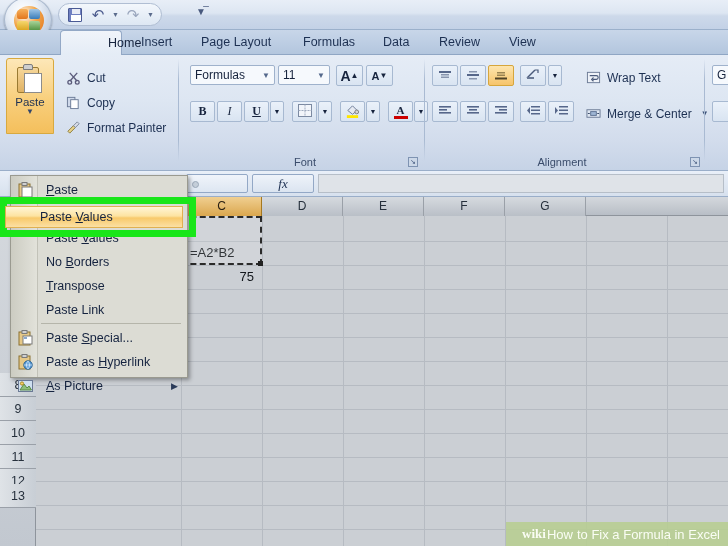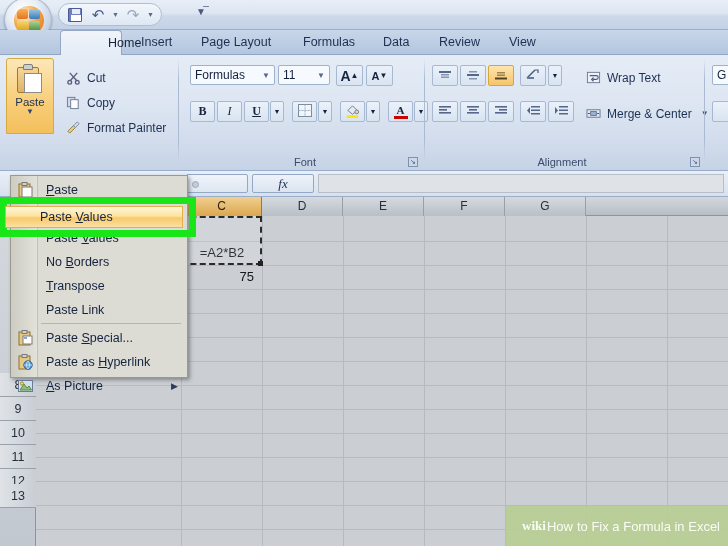--- a/index.html
+++ b/index.html
@@ -142,21 +142,21 @@
         background:linear-gradient(to bottom,#d6dadf,#b9bfc7); }
   .ch.sel { background:linear-gradient(to bottom,#f0cf91,#dba74e); color:#2b2113; border-right:1px solid #a5781f; }
   .rowhdr { position:absolute; left:0; top:19px; width:36px; bottom:0;
             background:linear-gradient(to bottom,#d4d8dd,#c2c8d0); border-right:1px solid #8e949c; }
   .rh { position:absolute; left:0; width:36px; height:24px; line-height:24px; text-align:center;
         font-size:12.5px; color:#26303c; border-bottom:1px solid #9aa0a8;
         background:linear-gradient(to right,#dfe3e7,#c8ced5); }
   .gridarea { position:absolute; left:36px; top:19px; right:0; bottom:0; background:#cbcfd4; }
   .vline { position:absolute; top:0; bottom:0; width:1px; background:#b6bbc2; }
   .hline { position:absolute; left:0; right:0; height:1px; background:#b6bbc2; }
-  .cell { position:absolute; height:24px; line-height:24px; font-size:13px; color:#14181d; padding:0 4px;text-align:center; }
+  .cell { position:absolute; height:24px; line-height:24px; font-size:13px; color:#14181d; padding:0 4px; }
   .cell.r { text-align:right; }
   .cell.b { font-weight:bold; }
   .marching { position:absolute; border:2px dashed #2a2a2a; background:rgba(255,255,255,.12); }
   .mhandle { position:absolute; right:-3px; bottom:-3px; width:5px; height:5px; background:#222; }
 
   
   .menu {
     position:absolute; left:10px; top:175px; width:178px; height:203px;
     background:#dcdcd4; border:1px solid #9a9a90;
     box-shadow:2px 2px 4px rgba(0,0,0,.35); z-index:40;
@@ -178,21 +178,21 @@
     display:flex; align-items:center; font-size:12.5px; color:#15233f;
   }
   .hl-item .mtext { margin-left:34px; }
 
   .greenbox {
     position:absolute; left:0px; top:197px; width:196px; height:40px;
     border:7px solid #19e619; z-index:42; pointer-events:none;
   }
 
   
-  .wm { position:absolute; right:0; bottom:0; height:40px; padding:0 8px 0 16px;
+  .wm { position:absolute; right:0; bottom:0; height:24px; padding:0 8px 0 16px;
         background:rgba(183,206,145,.88); display:flex; align-items:center; z-index:50;
         font-size:13px; color:#fafdf4; }
   .wm b { font-family:"Liberation Serif", serif; font-weight:bold; }
   .wm .h2 { font-weight:normal; margin-left:1px; }
   .wm .rest { margin-left:4px; }
 </style>
 </head>
 <body>
 
 <div id="app">

